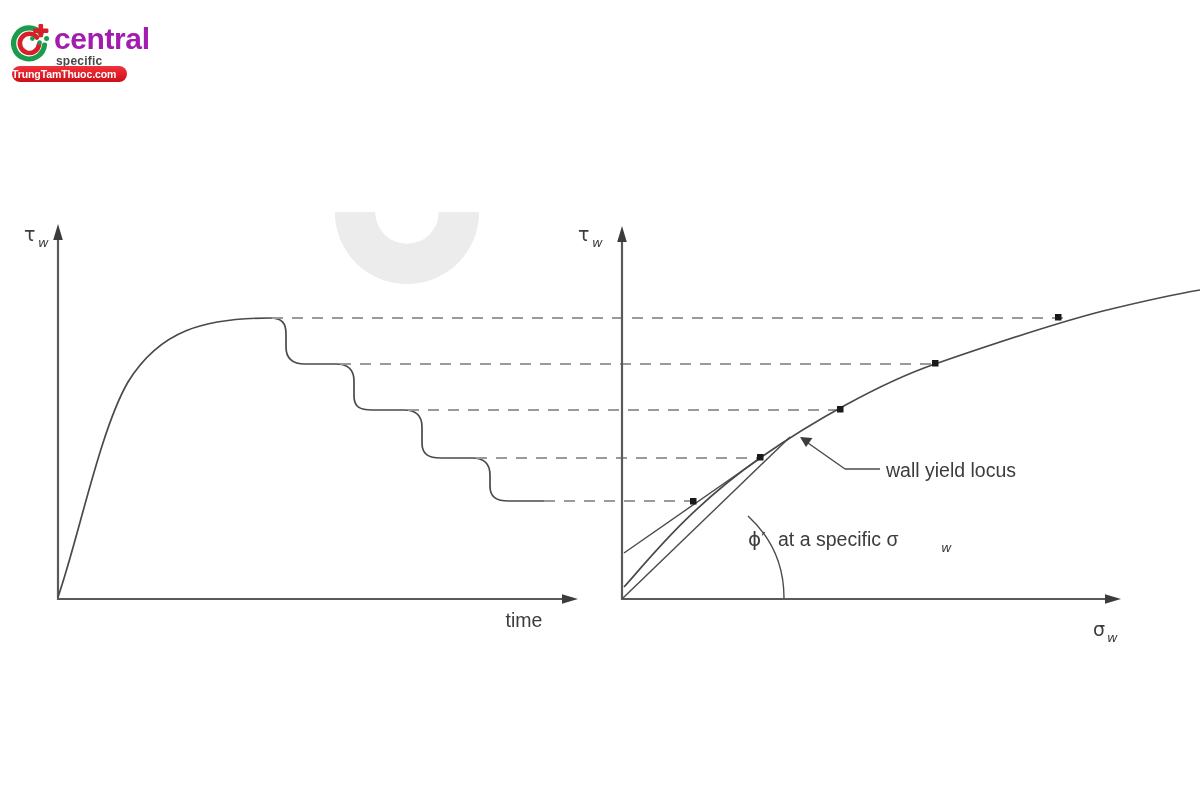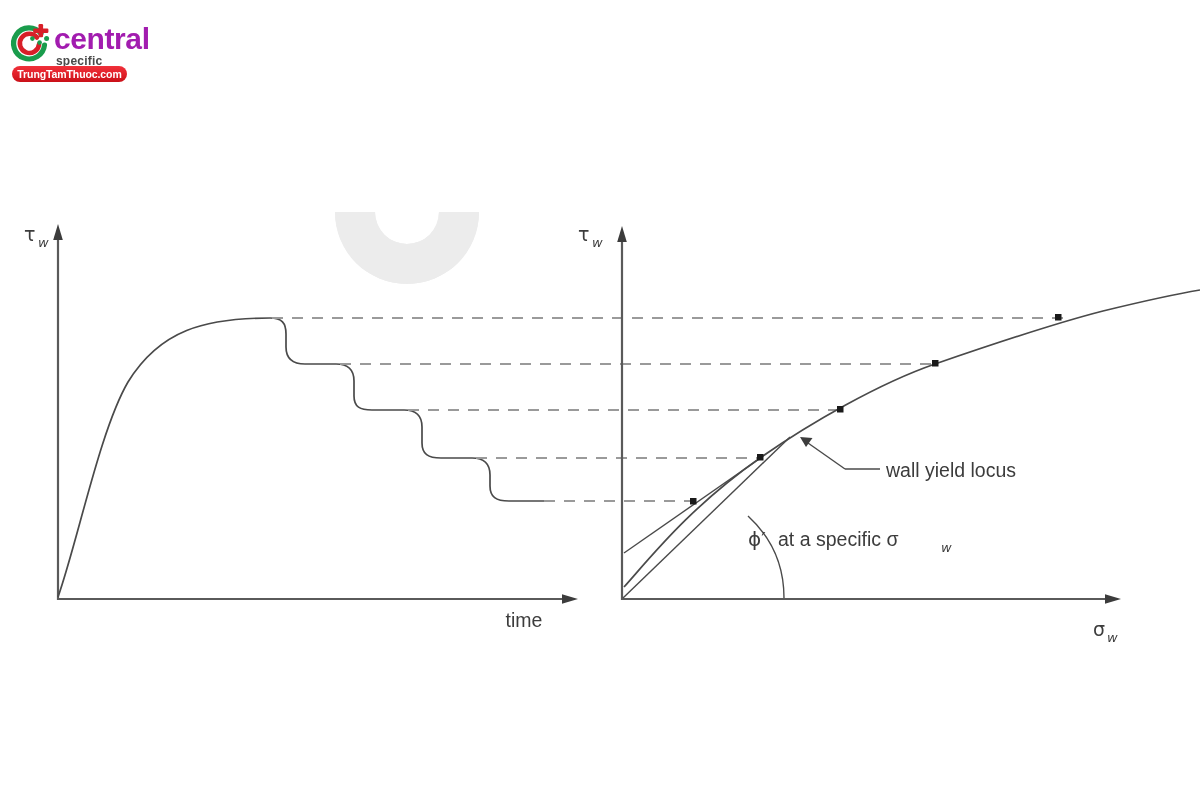--- a/index.html
+++ b/index.html
@@ -47,21 +47,21 @@
     position: absolute;
     left: 4px;
     top: 44px;
     width: 115px;
     height: 16px;
     border-radius: 9px;
     background: linear-gradient(180deg,#f0303a 0%, #e01f28 55%, #c91018 100%);
     color: #ffffff;
     font-size: 10.5px;
     font-weight: bold;
-    text-align: center;
+    text-align: left;
     line-height: 16px;
     letter-spacing: -0.1px;
   }
 
   
   #figure {
     position: absolute;
     left: 0;
     top: 0;
     width: 1200px;

